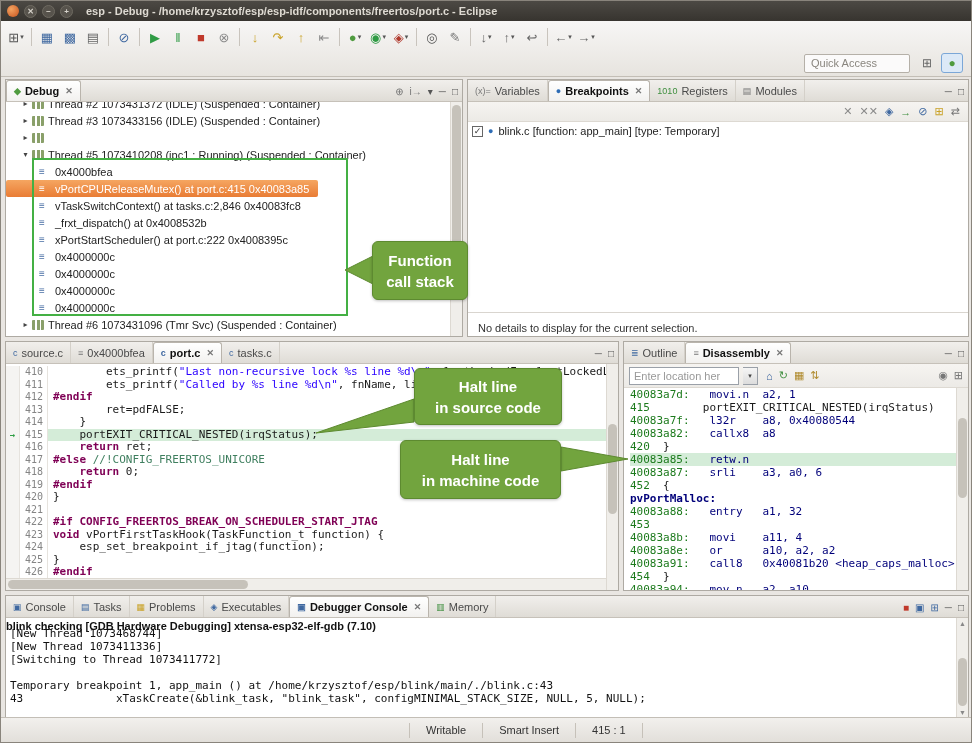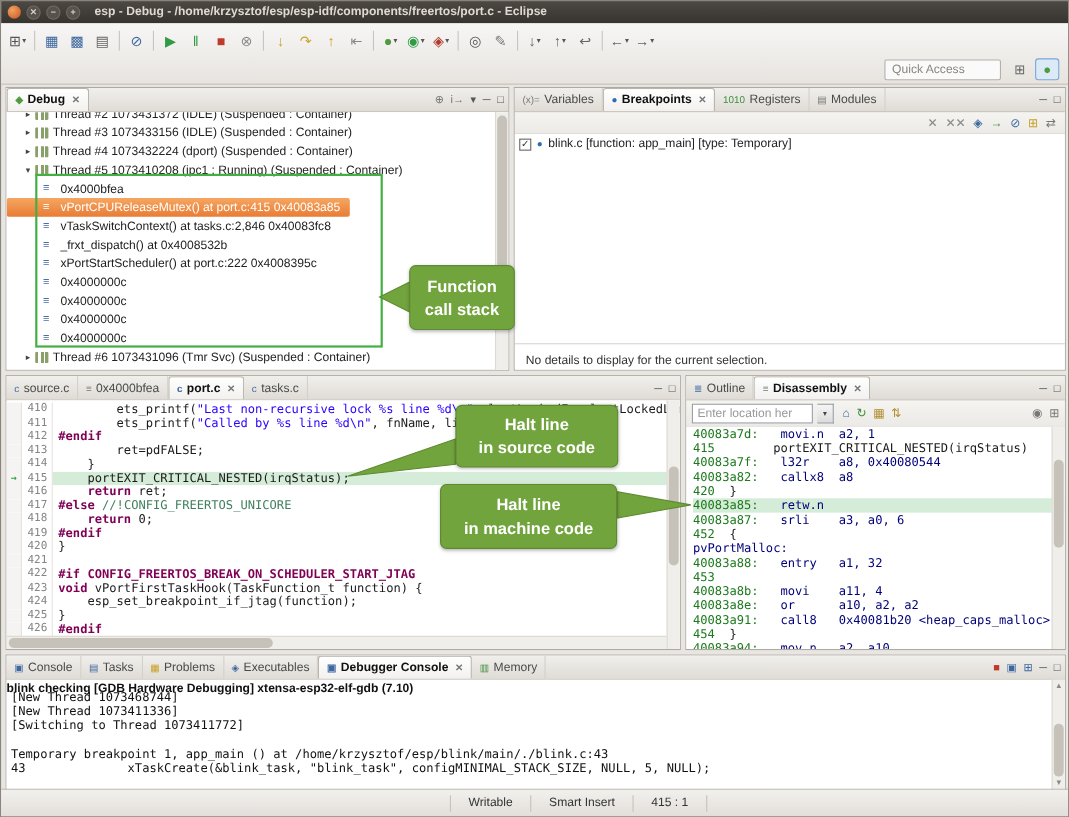--- a/index.html
+++ b/index.html
@@ -109,21 +109,21 @@
   .loc-icons { display:flex; gap:6px; align-items:center; font-size:11px; margin-left:4px; }
   .loc-right { margin-left:auto; display:flex; gap:6px; align-items:center; font-size:11px; color:#777; }
   .disasm-body { position:relative; height:calc(100% - 46px); overflow:hidden; background:#fff;
     font-family:"DejaVu Sans Mono", monospace; font-size:11px; padding-left:6px; }
   .dline { height:13px; line-height:13px; white-space:pre; display:flex; }
   .dline.hl { background:#d4ecd8; }
   .daddr { color:#1c7a1c; }
   .dnum { color:#1c7a1c; }
   .dtext { color:#00007a; }
   .dsrc { color:#1a1a1a; }
-  .dlabel { color:#00007a; font-weight:normal;text-align:center; }
+  .dlabel { color:#00007a; font-weight:bold;text-align:center; }
 
   
   .console-panel { left:4px; top:594px; width:964px; height:124px; }
   .console-body { position:relative; height:calc(100% - 22px); background:#fff; overflow:hidden; }
   .console-header { font-size:11px; font-weight:bold; color:#111; padding:2px 0 1px; }
   .console-lines { font-family:"DejaVu Sans Mono", monospace; font-size:11px; line-height:13px;
     padding:0 4px; white-space:pre; color:#111; }
   .conline.cut { margin-top:-6px; }
 
   
@@ -282,21 +282,20 @@
           <span class="tree-label">Thread #2 1073431372 (IDLE) (Suspended : Container)</span>
         </div>
         <div class="tree-row thread-row">
           <span class="arrow">▸</span>
           <span class="t-ico"></span>
           <span class="tree-label">Thread #3 1073433156 (IDLE) (Suspended : Container)</span>
         </div>
         <div class="tree-row thread-row">
           <span class="arrow">▸</span>
           <span class="t-ico"></span>
-          <span class="tree-label">Thread #4 1073432224 (dport) (Suspended : Container)</span>
         </div>
         <div class="tree-row thread-row">
           <span class="arrow">▾</span>
           <span class="t-ico"></span>
           <span class="tree-label">Thread #5 1073410208 (ipc1 : Running) (Suspended : Container)</span>
         </div>
         <div class="tree-row frame-row">
           <span class="f-ico">≡</span>
           <span class="tree-label">0x4000bfea</span>
         </div>

